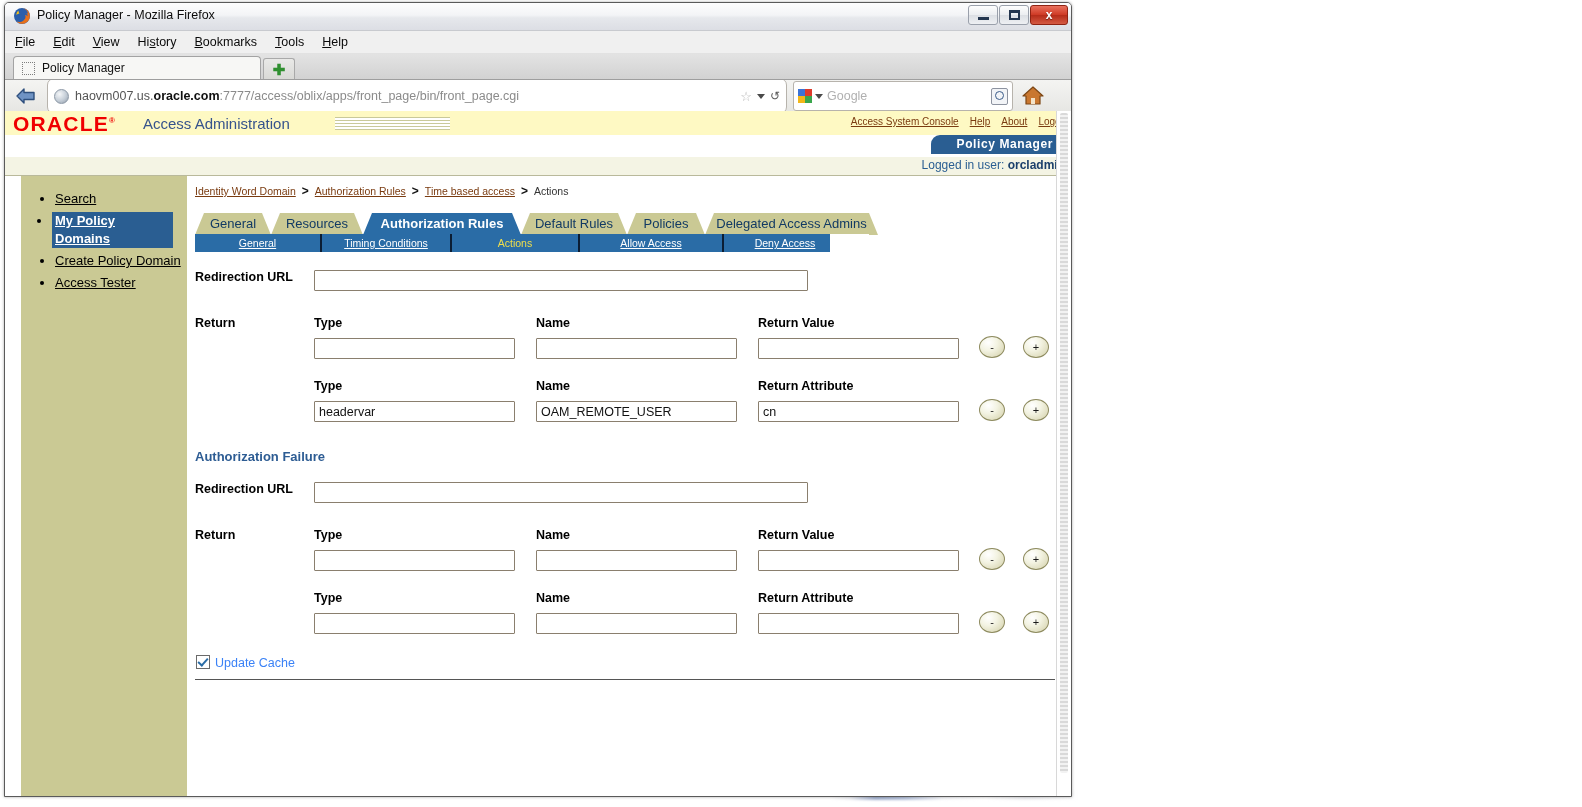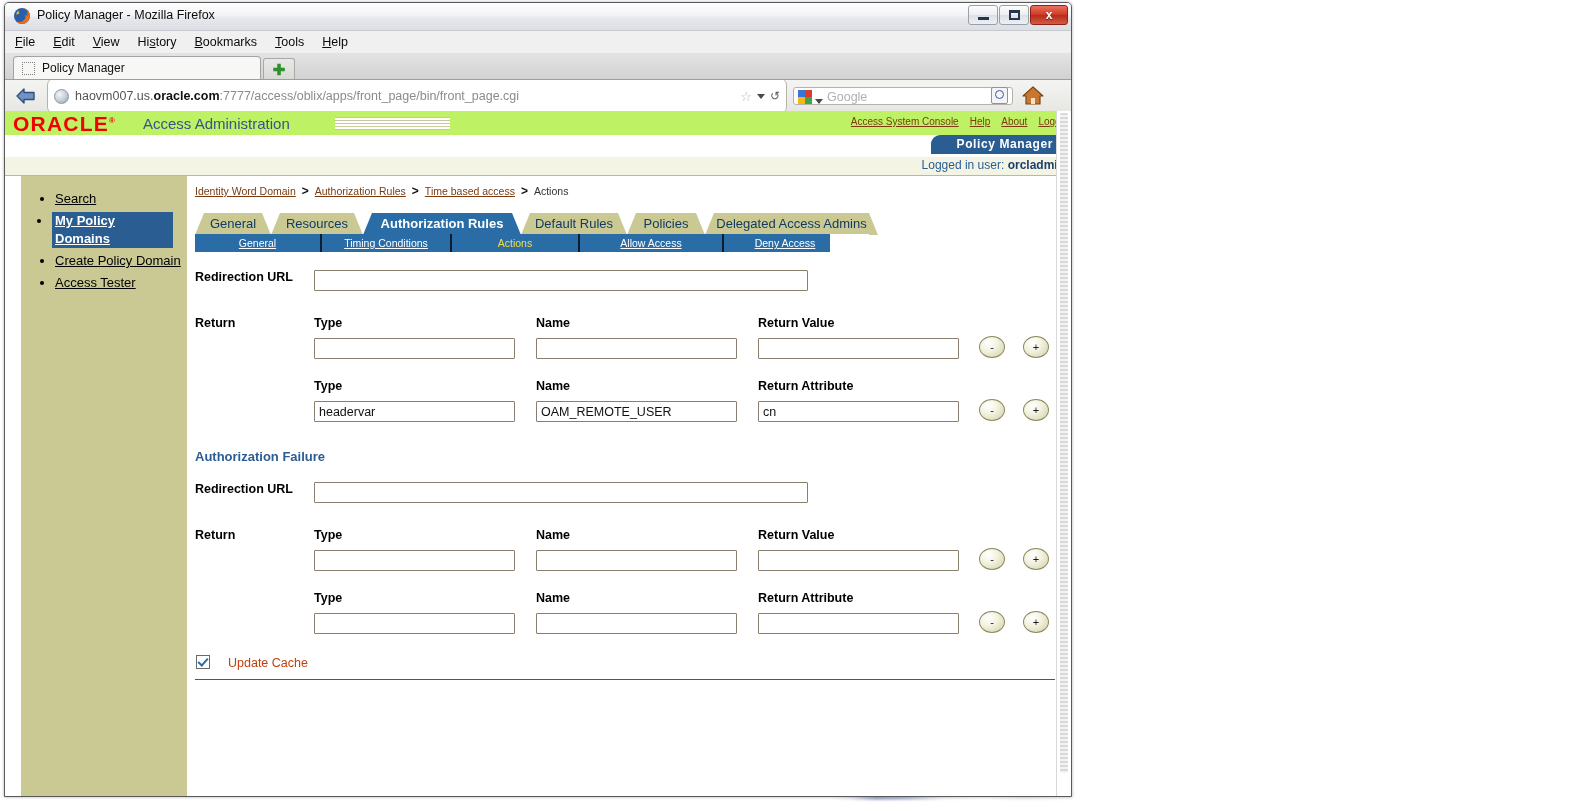--- a/index.html
+++ b/index.html
@@ -131,41 +131,41 @@
   }
   .url-text { font-size:12.5px; color:#8b8b8b; white-space:nowrap; overflow:hidden; }
   .url-text b { color:#111; font-weight:bold; }
   .url-text .host-dim { color:#555; }
   .url-right { margin-left:auto; display:flex; align-items:center; gap:5px; padding-right:2px;}
   .star-ico { color:#b9b9b9; font-size:13px; }
   .caret { width:0;height:0;border-left:4px solid transparent;border-right:4px solid transparent;
            border-top:5px solid #4a4a4a; }
   .rss-ico { font-size:12px; color:#5b5b5b; }
   .searchbar {
-    flex:0 0 220px; height:18px; background:#fff;
+    flex:0 0 220px; height:30px; background:#fff;
     border:1px solid #b7b3ac; border-radius:3px;
-    display:flex; align-items:flex-end; padding:0 4px; box-sizing:border-box;
+    display:flex; align-items:center; padding:0 4px; box-sizing:border-box;
   }
   .g-logo { width:14px;height:14px;position:relative;flex:none;margin-right:3px; }
   .search-ph { font-size:12.5px; color:#b0b0b0; margin-left:4px; }
   .mag {
     margin-left:auto; width:15px;height:15px;border:1px solid #8d93a0;border-radius:2px;
     position:relative; background:#f2f4f7;
   }
   .mag:after{content:"";position:absolute;left:3px;top:2px;width:7px;height:7px;
     border:1.5px solid #3b5c8a;border-radius:50%;}
   .homebtn { width:28px;height:26px;display:flex;align-items:center;justify-content:center; }
   #content {
     position:absolute; left:0; top:108px; width:1066px; height:685px;
     background:#fff; overflow:hidden;
   }
 
   
   .oheader {
-    position:relative; height:24px; background:#bef264;
+    position:relative; height:24px; background:#fef9c3;
     border-bottom:none;
   }
   .oracle-logo{
     position:absolute; left:8px; top:1px;
     font-family:"Liberation Sans",sans-serif;
     font-size:21px; font-weight:bold; color:#f00000;
     letter-spacing:1.2px;
   }
   .oracle-logo sup{ font-size:8px; vertical-align:super; }
   .app-title{
@@ -282,21 +282,21 @@
     font-family:"Liberation Sans",sans-serif;
   }
   .chk{
     width:12px;height:12px;border:1px solid #6a6a6a;background:#fff;
     display:inline-block;position:relative;vertical-align:-2px;
   }
   .chk:after{
     content:"";position:absolute;left:3px;top:0px;width:4px;height:8px;
     border:solid #2a6ca6;border-width:0 2px 2px 0;transform:rotate(42deg);
   }
-  .chk-label{ font-size:12.5px; color:#c2410c; margin-left:18px; }
+  .chk-label{ font-size:12.5px; color:#3b82f6; margin-left:5px; }
   .hr{
     margin:8px 0 0 8px; width:860px; height:1px;
     background:#555555;
   }
   .pill{
     height:19px; padding:0 11px; border-radius:11px;
     background: linear-gradient(to bottom,#ffffff 0%, #f6f6e8 40%, #eaead2 100%);
     border:1px solid #7c7a40;
     font-size:12px; color:#111; font-family:"Liberation Sans",sans-serif;
     display:inline-flex; align-items:center; justify-content:center;

